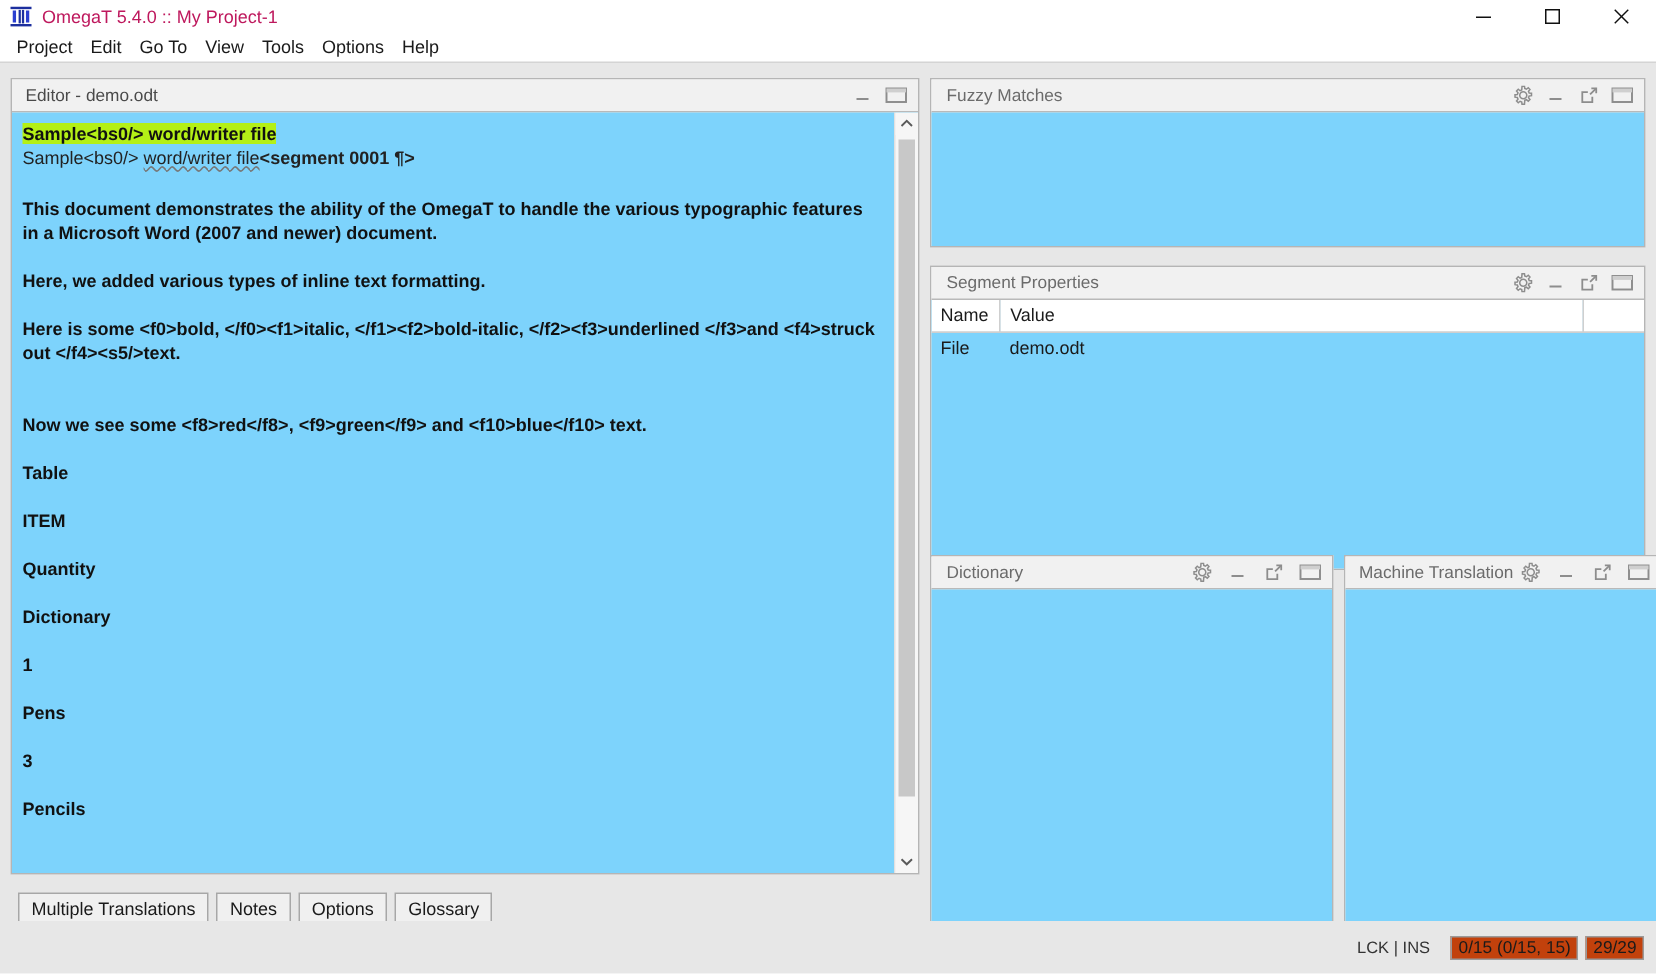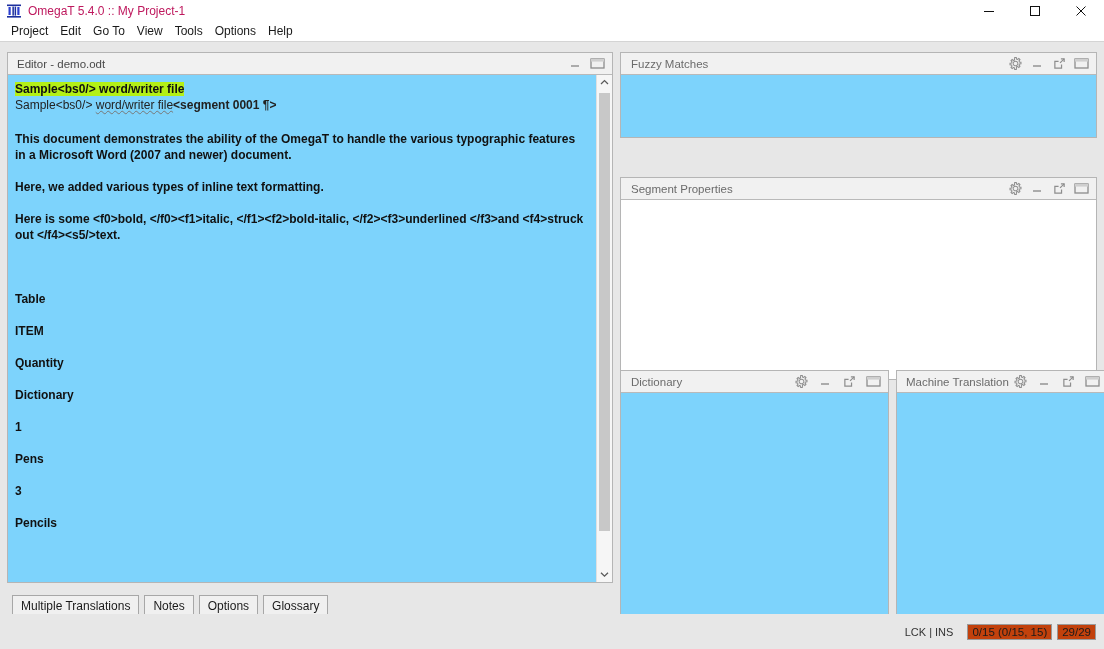--- a/index.html
+++ b/index.html
@@ -181,21 +181,21 @@
   #editor-thumb {
     position: absolute;
     left: 2px; width: 11px;
     top: 18px; height: 438px;
     background: #c8c8c8;
   }
 
   
   #fuzzy-panel {
     left: 620px; top: 10px;
-    width: 477px; height: 86px;
+    width: 477px; height: 113px;
   }
   #segprops-panel {
     left: 620px; top: 135px;
     width: 477px; height: 203px;
   }
   #dictionary-panel {
     left: 620px; top: 328px;
     width: 269px; height: 259px;
   }
   #mt-panel {
@@ -367,20 +367,21 @@
           <span>Sample&lt;bs0/&gt; </span><span class="spell">word/writer file</span><span class="seg-marker">&lt;segment 0001 ¶&gt;</span>
         </div>
         <div class="gap"></div>
         <div class="para">This document demonstrates the ability of the OmegaT to handle the various typographic features in a Microsoft Word (2007 and newer) document.</div>
         <div class="gap"></div>
         <div class="para">Here, we added various types of inline text formatting.</div>
         <div class="gap"></div>
         <div class="para">Here is some &lt;f0&gt;bold, &lt;/f0&gt;&lt;f1&gt;italic, &lt;/f1&gt;&lt;f2&gt;bold-italic, &lt;/f2&gt;&lt;f3&gt;underlined &lt;/f3&gt;and &lt;f4&gt;struck out &lt;/f4&gt;&lt;s5/&gt;text.</div>
         <div class="gap"></div>
         <div class="gap"></div>
+        <div class="para">Now we see some &lt;f8&gt;red&lt;/f8&gt;, &lt;f9&gt;green&lt;/f9&gt; and &lt;f10&gt;blue&lt;/f10&gt; text.</div>
         <div class="gap"></div>
         <div class="para">Table</div>
         <div class="gap"></div>
         <div class="para">ITEM</div>
         <div class="gap"></div>
         <div class="para">Quantity</div>
         <div class="gap"></div>
         <div class="para">Dictionary</div>
         <div class="gap"></div>
         <div class="para">1</div>
@@ -463,20 +464,38 @@
           </svg>
         </span>
         <span class="pbtn">
           <svg width="15" height="13" viewBox="0 0 15 13">
             <rect x="1" y="2" width="13" height="9" fill="none" stroke="#8d8d8d" stroke-width="1.3"></rect>
             <rect x="1" y="2" width="13" height="2.6" fill="#cfcfcf"></rect>
           </svg>
         </span>
       </span>
     </div>
+    <div class="panel-body">
+      <table id="segprops-table">
+        <thead>
+          <tr>
+            <th class="col-name">Name</th>
+            <th class="col-value">Value</th>
+            <th class="col-extra last"></th>
+          </tr>
+        </thead>
+        <tbody>
+          <tr>
+            <td>File</td>
+            <td>demo.odt</td>
+            <td></td>
+          </tr>
+        </tbody>
+      </table>
+    </div>
   </div>
 
   <div class="panel" id="dictionary-panel">
     <div class="panel-title">
       <span class="panel-title-label">Dictionary</span>
       <span class="panel-title-spacer"></span>
       <span class="panel-btns">
         <span class="pbtn">
           <svg width="13" height="13" viewBox="0 0 16 16">
               <path d="M8 5.1A2.9 2.9 0 1 0 8 10.9 2.9 2.9 0 1 0 8 5.1z M7 0.6h2l.25 1.9 1.35.56 1.5-1.2 1.4 1.4-1.2 1.5.56 1.35 1.9.25v2l-1.9.25-.56 1.35 1.2 1.5-1.4 1.4-1.5-1.2-1.35.56L9 15.4H7l-.25-1.9-1.35-.56-1.5 1.2-1.4-1.4 1.2-1.5-.56-1.35L1.24 9.6v-2l1.9-.25.56-1.35-1.2-1.5 1.4-1.4 1.5 1.2 1.35-.56z" fill="none" stroke="#8d8d8d" stroke-width="1.25"></path>

